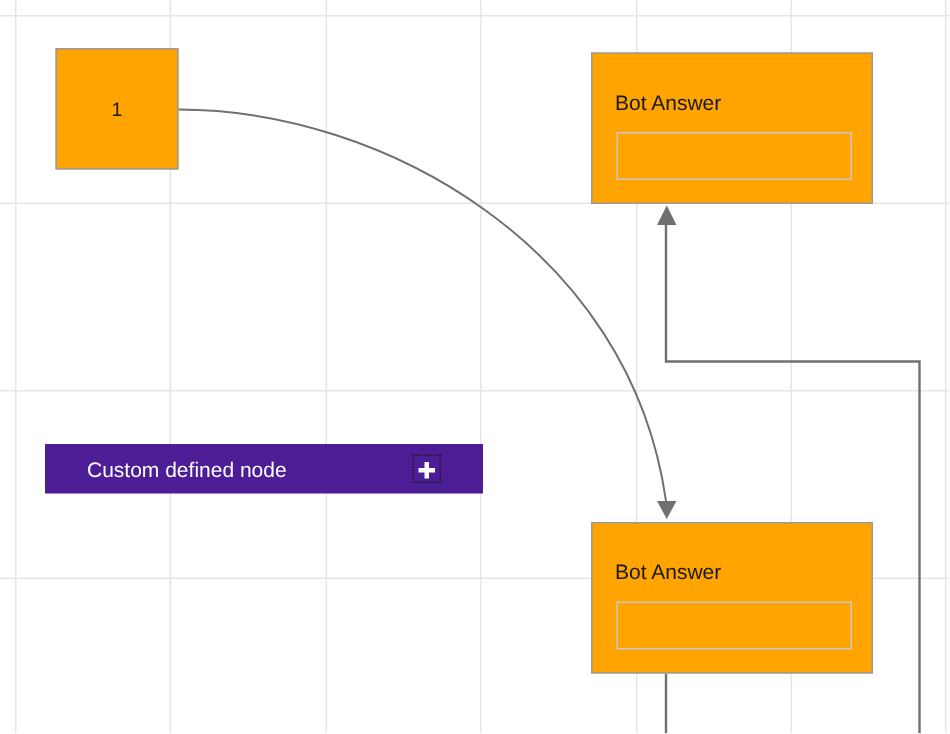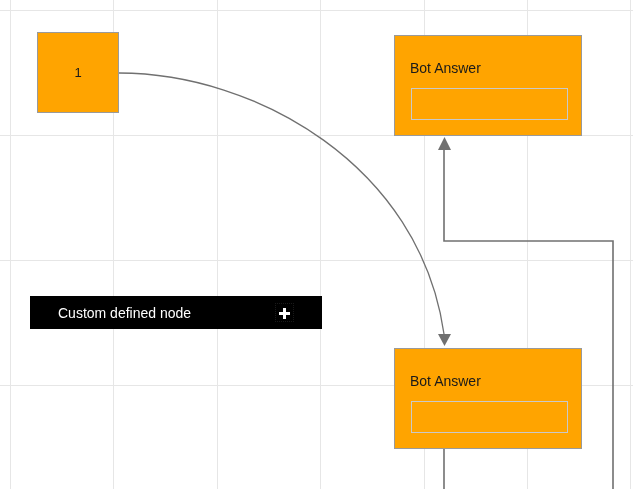--- a/index.html
+++ b/index.html
@@ -97,21 +97,21 @@
     background: transparent;
   }
   
   #palette-item {
     position: absolute;
     left: 30px;
     top: 296px;
     width: 292px;
     height: 33px;
     box-sizing: border-box;
-    background: #000000;
+    background: #4c1d95;
     display: flex;
     align-items: center;
   }
   #palette-item-label {
     margin-left: 28px;
     color: #ffffff;
     font-size: 14px;
     line-height: 1;
     white-space: nowrap;
   }

